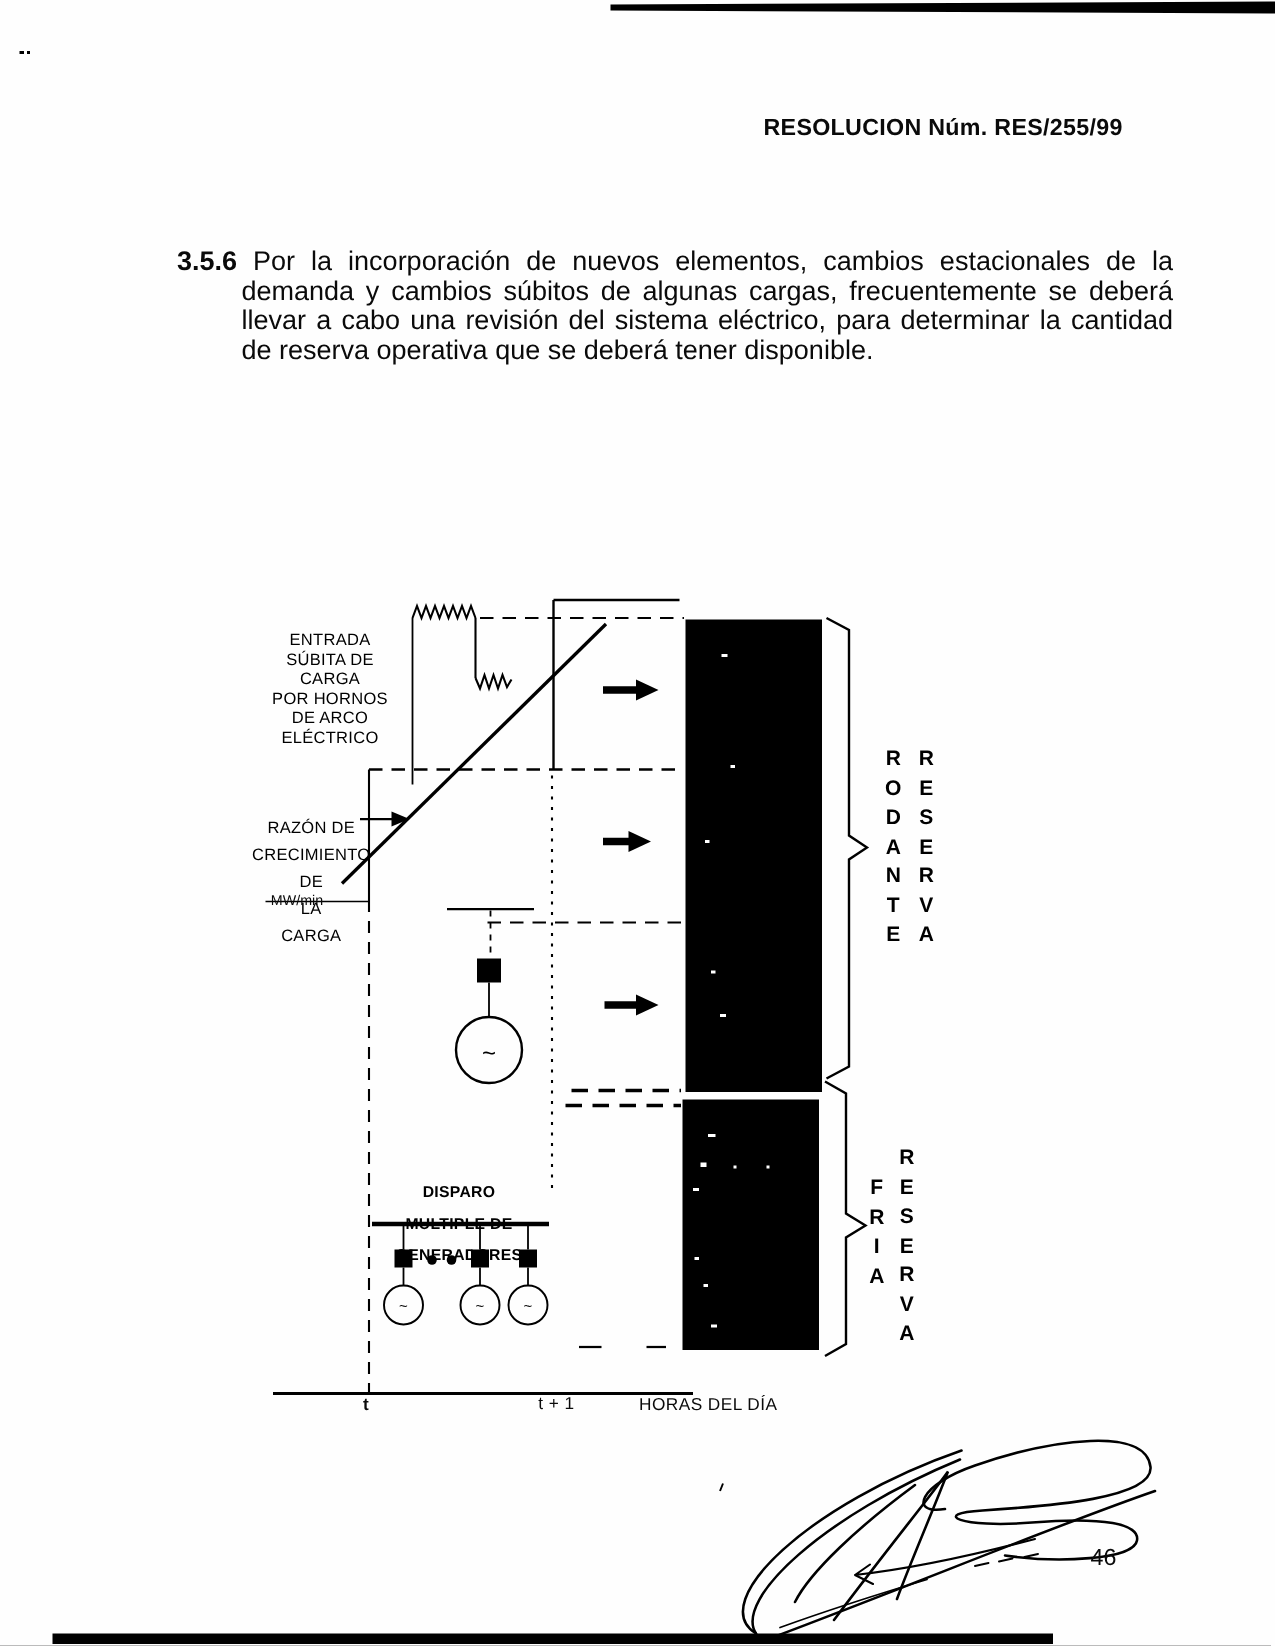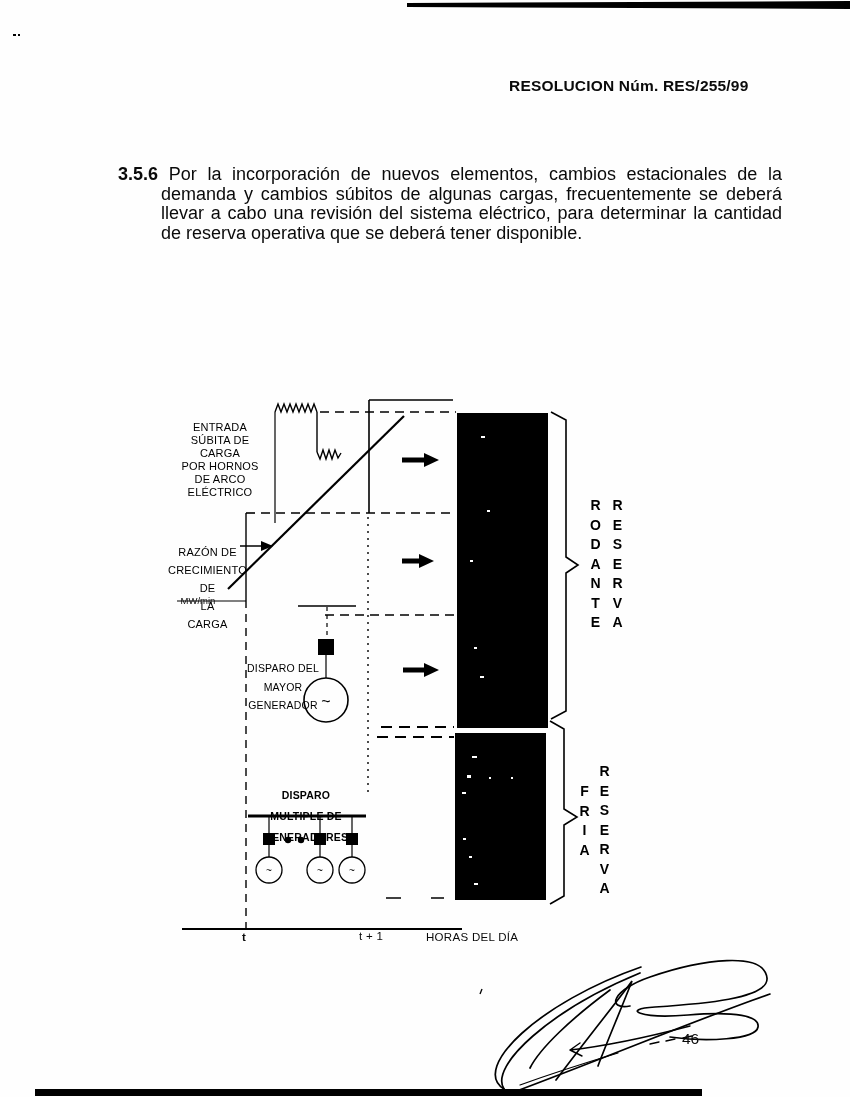--- a/index.html
+++ b/index.html
@@ -36,21 +36,21 @@
   .vword{
     display:flex; flex-direction:column; align-items:center;
     font-weight:bold; font-size:14px; color:#000; width:17px;
   }
   .vword span{display:block; height:19.5px; line-height:19.5px; text-align:center;}
   .v-rodante{left:587px; top:496px;}
   .v-reserva-top{left:609px; top:496px;}
   .v-fria{left:576px; top:782px;}
   .v-reserva-bot{left:596px; top:762px;}
   .caption{left:205px; top:959px; font-size:18.5px; letter-spacing:.2px;}
-  .pageno{left:682px; top:1030px; font-size:15.5px;}
+  .pageno{left:727px; top:1030px; font-size:15.5px;}
   svg{position:absolute; left:0; top:0;}
   .ink{stroke:#000; fill:none;}
 </style>
 </head>
 <body>
 
 <div class="page">
 
   <svg width="850" height="1097" viewBox="0 0 850 1097">
 
@@ -193,23 +193,20 @@
 CARGA
 POR HORNOS
 DE ARCO
 ELÉCTRICO</div>
   <div class="abs fig-label pre lbl-growth">RAZÓN DE
 CRECIMIENTO
 DE
 LA
 CARGA</div>
   <div class="abs lbl-units">MW/min</div>
-  <div class="abs fig-label pre lbl-trip1">DISPARO DEL
-MAYOR
-GENERADOR</div>
   <div class="abs fig-label pre lbl-trip2">DISPARO
 MULTIPLE DE
 GENERADORES</div>
 
   <div class="abs axis-lbl lbl-t">t</div>
   <div class="abs axis-lbl lbl-t1">t + 1</div>
   <div class="abs axis-lbl lbl-horas">HORAS DEL DÍA</div>
 
   <div class="abs vword v-rodante">
       <span>R</span>

